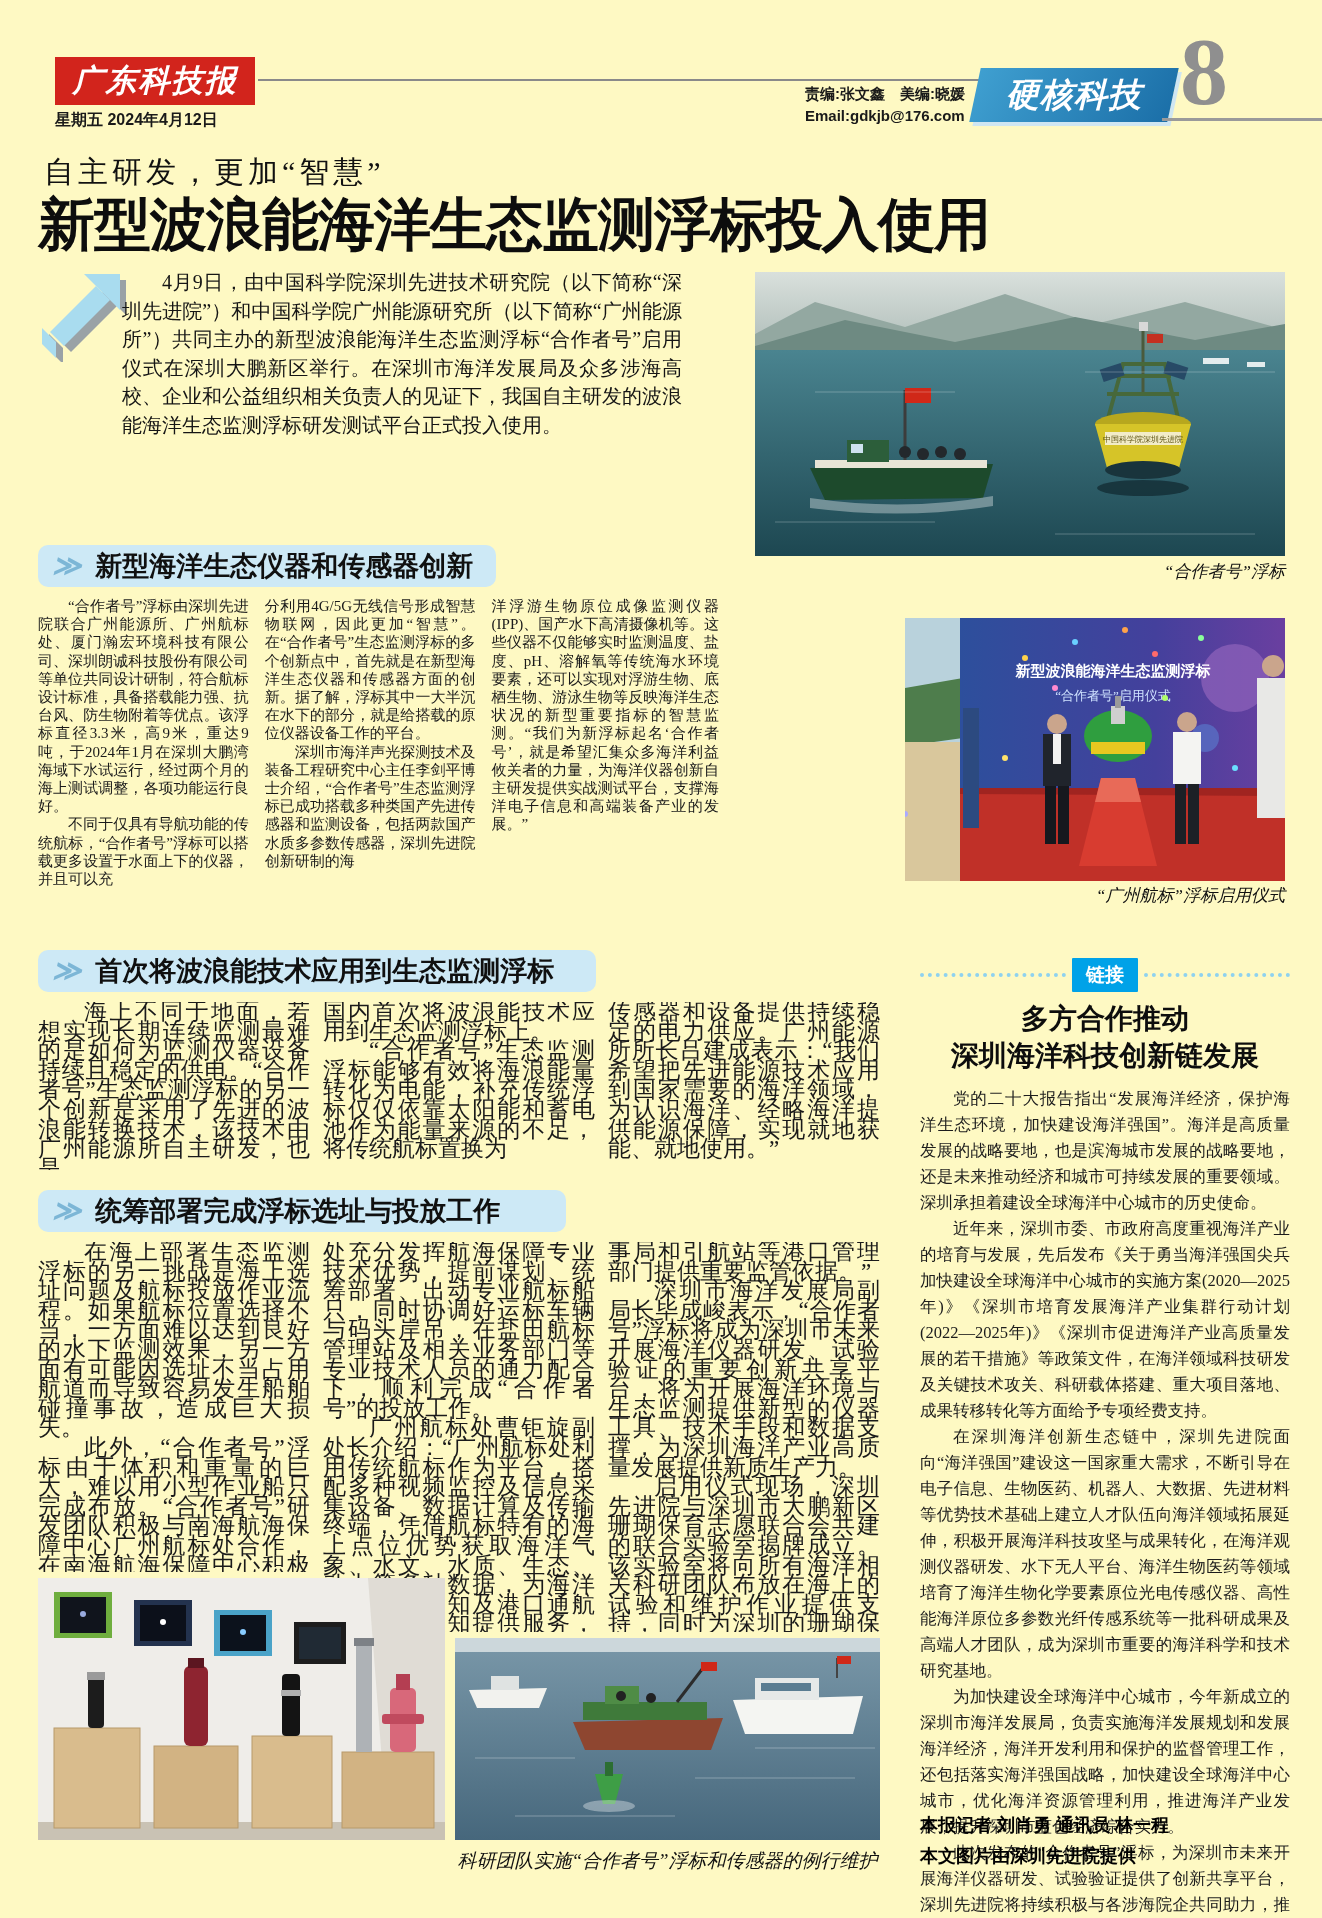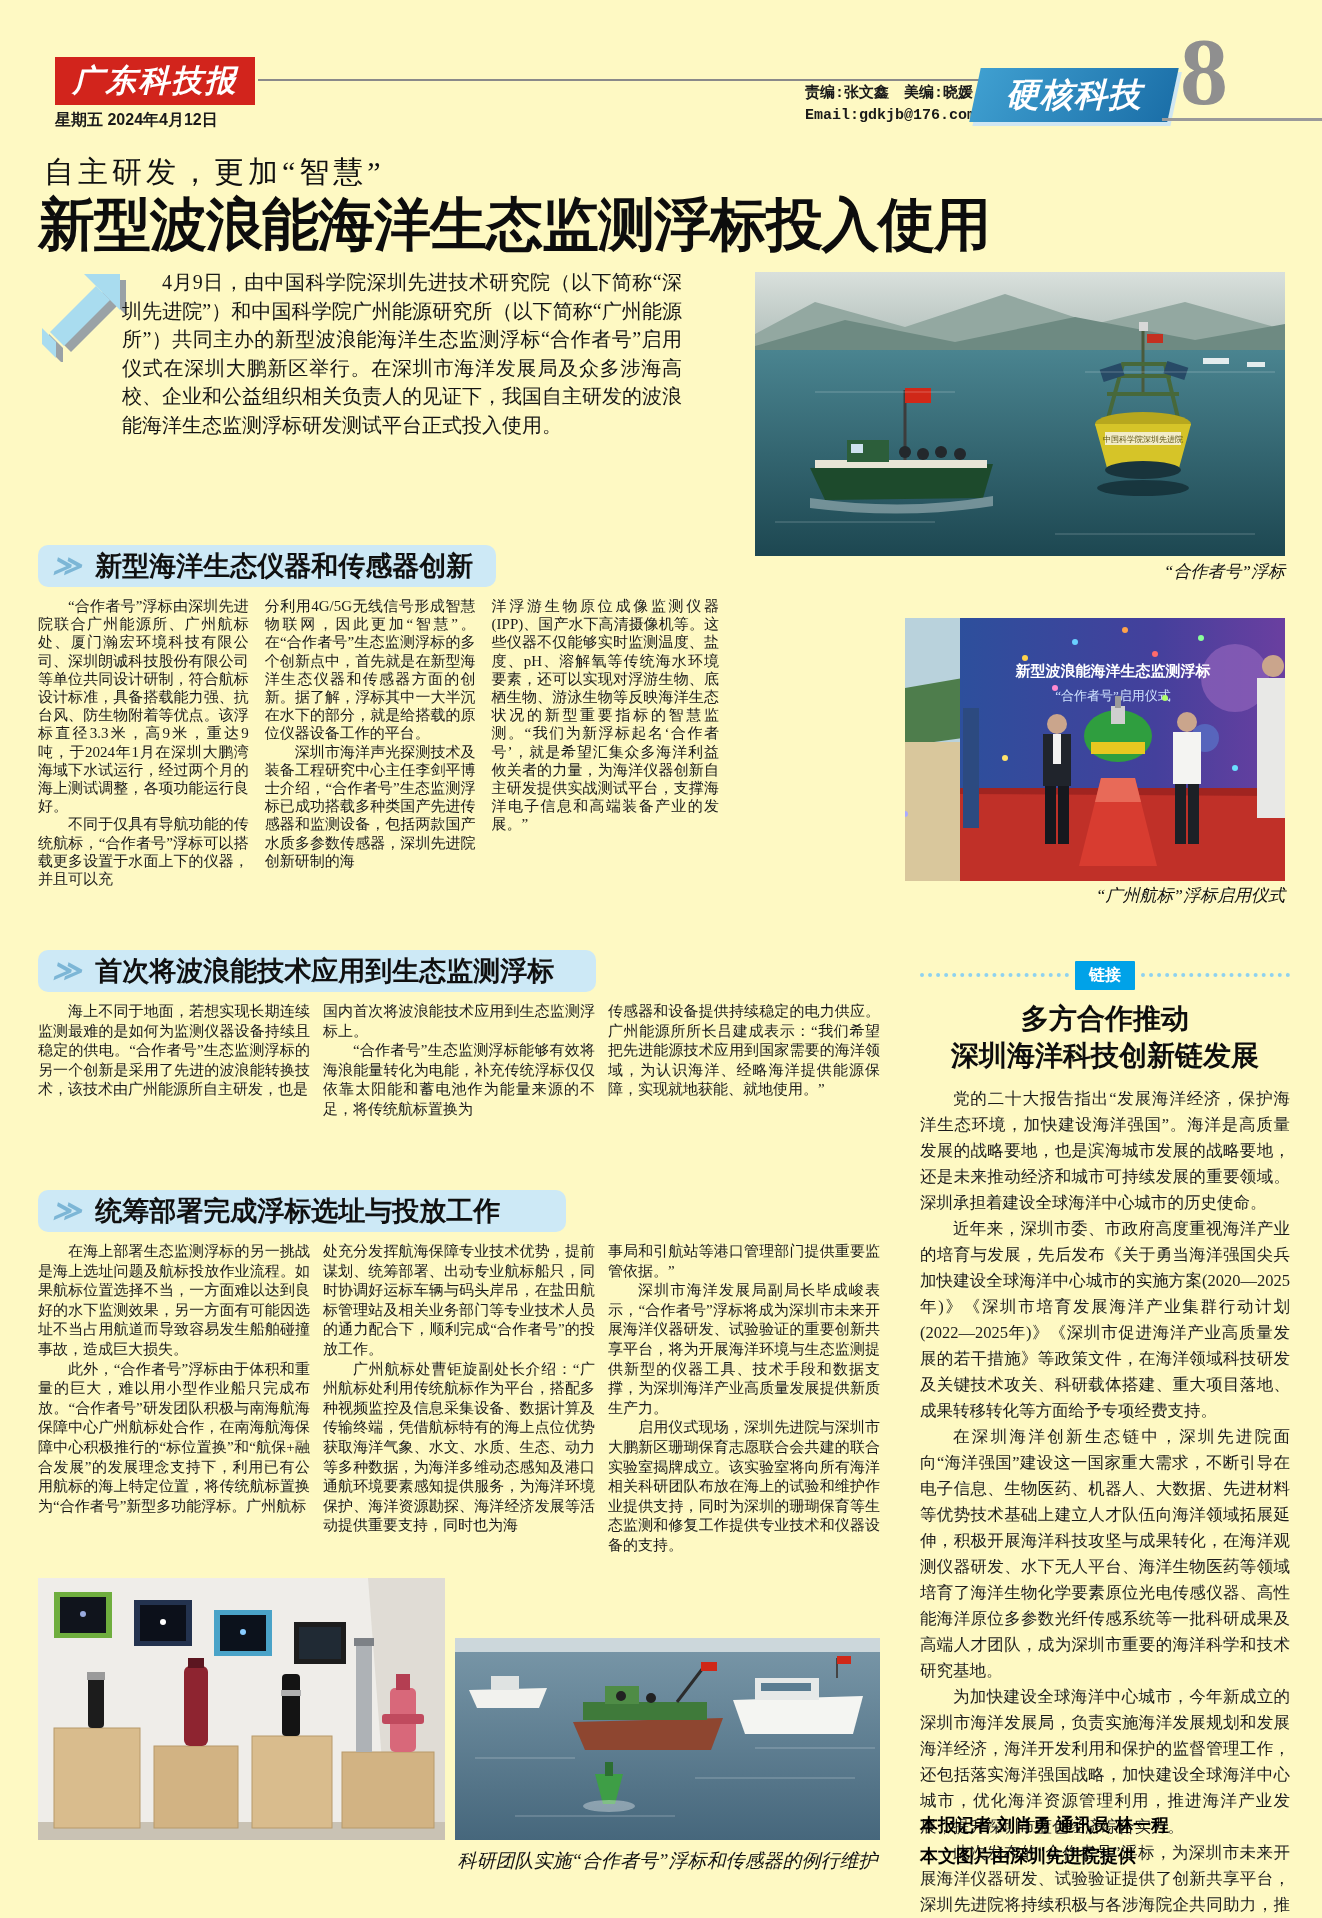--- a/index.html
+++ b/index.html
@@ -8,21 +8,21 @@
   .abs{position:absolute;}
 
   
   .logo-box{left:55px;top:57px;width:200px;height:48px;background:#d2241c;
             display:flex;align-items:center;justify-content:center;}
   .logo-text{color:#fff;font-size:31px;font-weight:bold;font-style:italic;letter-spacing:2px;
              font-family:"Liberation Serif",serif;}
   .date-line{left:55px;top:110px;font-size:16px;font-weight:bold;
              font-family:"Liberation Sans","DejaVu Sans",sans-serif;}
   .header-rule{left:258px;top:79px;width:905px;height:2px;background:#8a8a8a;}
-  .editors{left:805px;top:83px;width:260px;font-family:Liberation Mono, monospace;
+  .editors{left:805px;top:83px;width:260px;font-family:Liberation Sans, sans-serif;
            font-size:15px;font-weight:bold;line-height:22px;}
   .banner{left:975px;top:68px;width:198px;height:54px;background:linear-gradient(110deg,#3f9fd0,#1b6fa8);
           transform:skewX(-12deg);display:flex;align-items:center;justify-content:center;
           box-shadow:4px 4px 0 #cfe6f2;}
   .banner span{transform:skewX(12deg);color:#fff;font-size:33px;font-weight:900;font-style:italic;
                font-family:"Liberation Sans",sans-serif;letter-spacing:1px;}
   .page-num{left:1180px;top:24px;font-size:96px;font-weight:bold;color:#8f8f8f;
             font-family:"Liberation Serif",serif;line-height:96px;}
   .pagenum-rule{left:1162px;top:118px;width:160px;height:3px;background:#9a9a9a;}
 
@@ -42,30 +42,30 @@
   .chev{color:#7cb6d6;font-size:28px;font-weight:bold;font-style:italic;margin-right:14px;
         font-family:"Liberation Sans",sans-serif;line-height:1;}
   .sechead{font-size:27px;font-weight:900;font-family:"Liberation Sans","DejaVu Sans",sans-serif;color:#101010;}
 
   
   .cols{display:flex;}
   .col p{margin:0;text-indent:2em;text-align:justify;}
   .col p.noindent{text-indent:0;}
   .body-s1 .col{width:216px;margin-right:16px;font-size:15px;line-height:18.2px;}
   .body-s1 .col:last-child{width:233px;margin-right:0;}
-  .body-s23 .col{width:272px;margin-right:13px;font-size:15px;line-height:19.6px;}
+  .body-s23 .col{width:272px;margin-right:13px;font-size:23px;line-height:19.6px;}
   .body-s23 .col:last-child{width:272px;margin-right:0;}
 
   
   .caption{font-size:17px;font-style:italic;color:#111;font-family:"Liberation Serif",serif;}
 
   
   .linkrow{left:920px;top:955px;width:370px;height:40px;display:flex;align-items:center;}
   .dotline{flex:1;border-top:4px dotted #8fd2ef;height:0;}
-  .linkbadge{background:#00a2e8;color:#fff;font-weight:900;font-size:16px;
+  .linkbadge{background:#00a2e8;color:#fff;font-weight:900;font-size:19px;
              font-family:"Liberation Sans",sans-serif;padding:4px 14px;border-radius:1px;margin:0 6px;}
   .side-head{left:920px;top:1000px;width:370px;text-align:center;font-size:28px;font-weight:900;
              line-height:37px;font-family:"Liberation Sans","DejaVu Sans",sans-serif;color:#0d0d0d;}
   .side-body{left:920px;top:1086px;width:370px;font-size:16.5px;line-height:26px;text-align:justify;color:#1c1c1c;}
   .side-body p{margin:0;text-indent:2em;}
   .footer{left:920px;top:1810px;width:370px;font-family:"Liberation Sans",sans-serif;
           font-size:18px;font-weight:bold;line-height:31px;color:#000;}
 
   svg{display:block;}
 </style>

